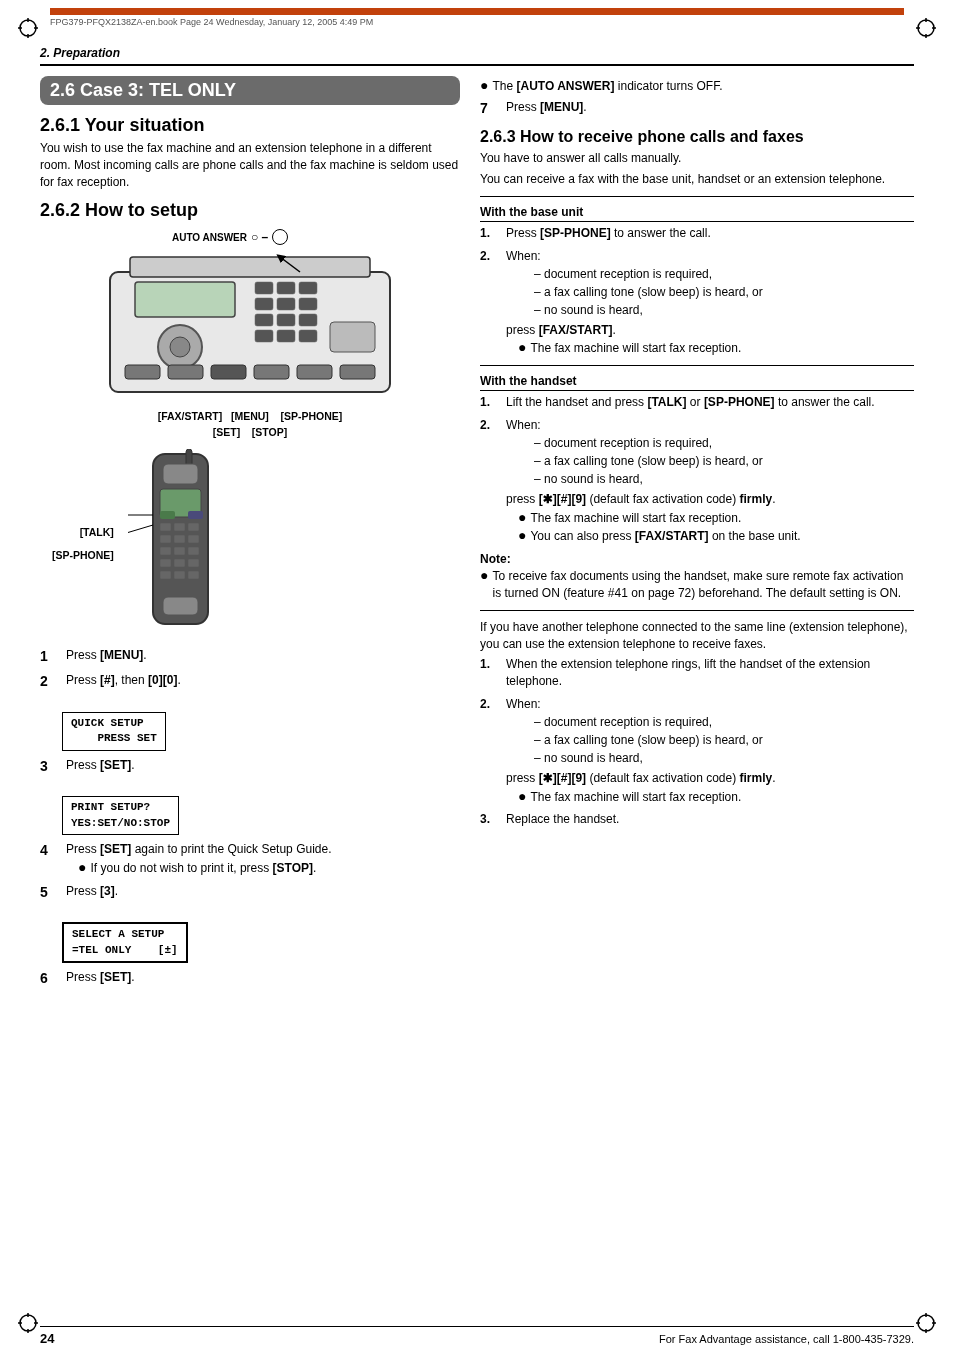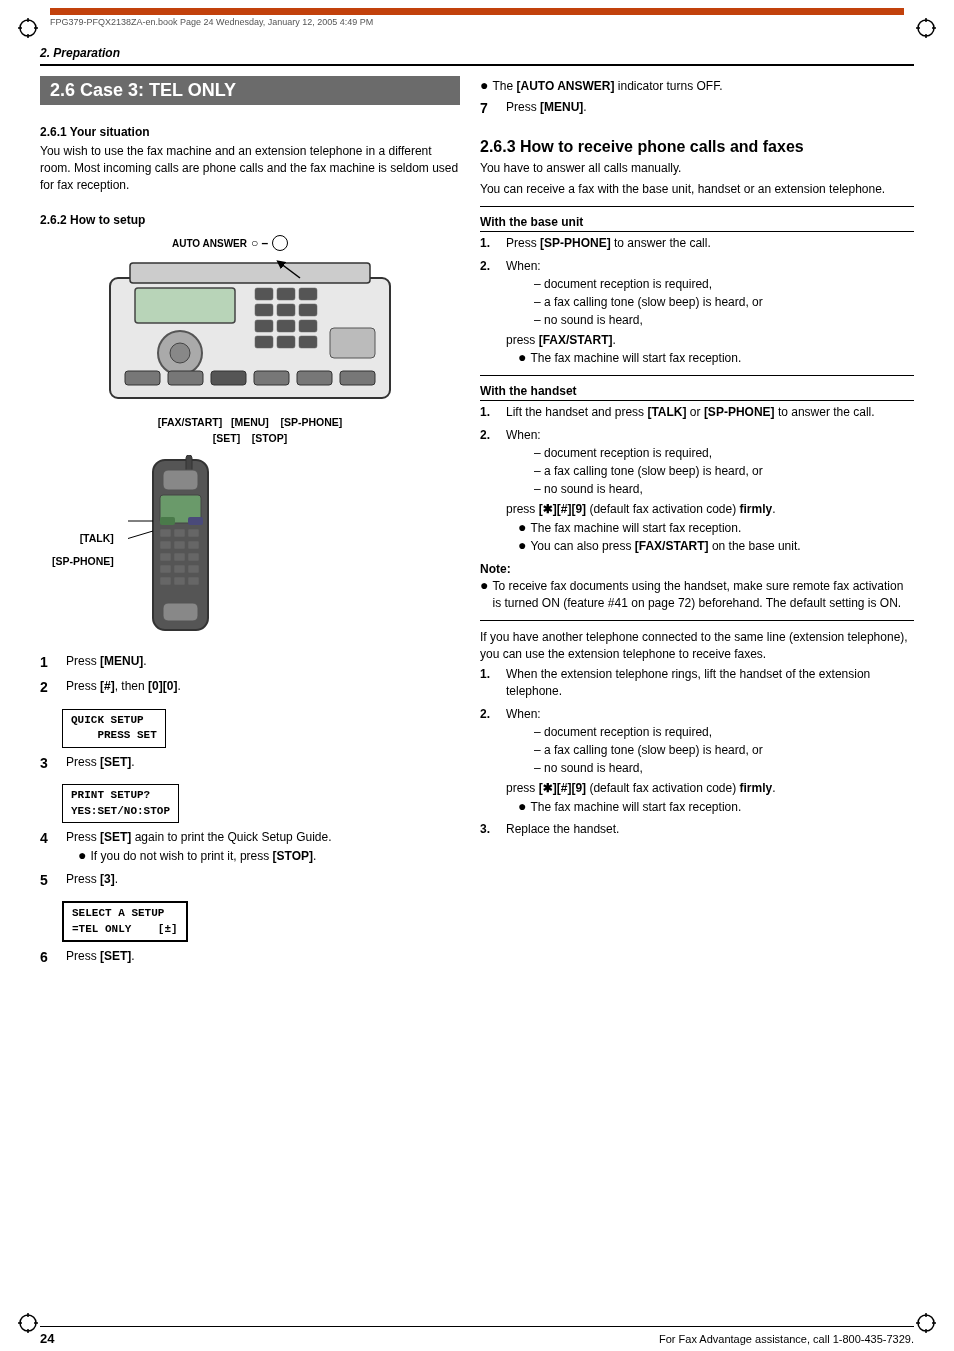--- a/index.html
+++ b/index.html
@@ -74,25 +74,26 @@
     }
 
     
     .section-title-bar {
       background: #6b6b6b;
       color: #fff;
       font-size: 18px;
       font-weight: bold;
       padding: 4px 10px;
       margin-bottom: 8px;
+      border-radius: 8px;
     }
     .section-heading {
-      font-size: 12px;
-      font-weight: bold;
-      margin-top: 20px;
+      font-size: 18px;
+      font-weight: bold;
+      margin-top: 10px;
       margin-bottom: 4px;
     }
 
     
     p {
       font-size: 12px;
       line-height: 1.4;
       margin-bottom: 4px;
     }
 
@@ -135,21 +136,21 @@
       font-size: 12px;
       line-height: 1.5;
     }
     .display-box-wide {
       font-family: 'Courier New', monospace;
       font-size: 11px;
       font-weight: bold;
       border: 1px solid #000;
       padding: 3px 8px;
       display: block;
-      margin: 11px 0 4px 22px;
+      margin: 20px 0 4px 22px;
       background: #fff;
       white-space: pre;
       width: fit-content;
     }
 
     
     .separator {
       border: none;
       border-top: 1px solid #000;
       margin: 8px 0;

